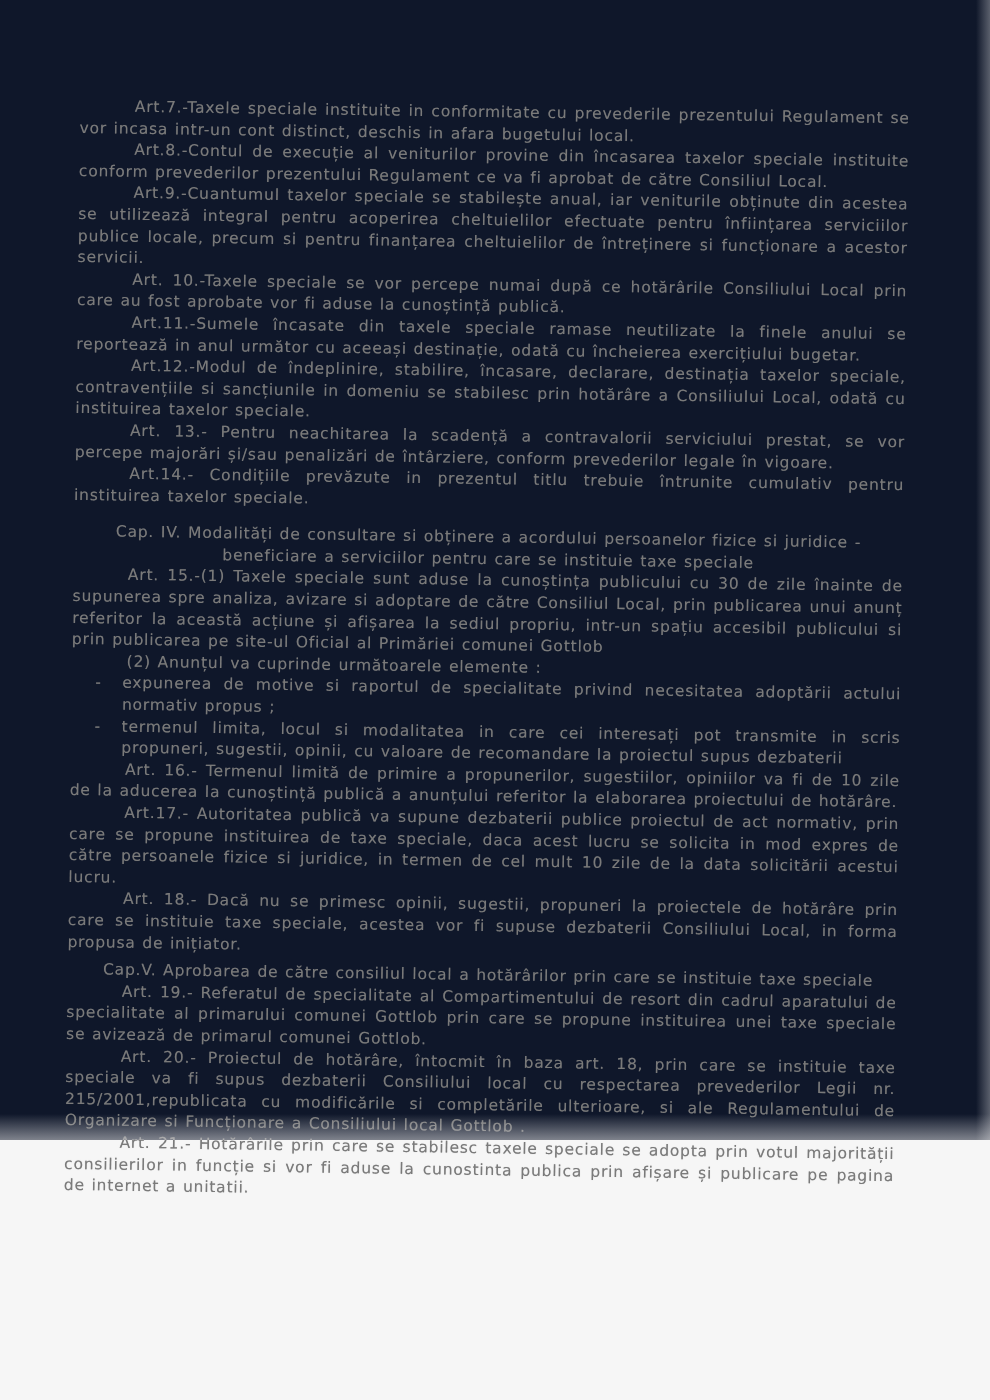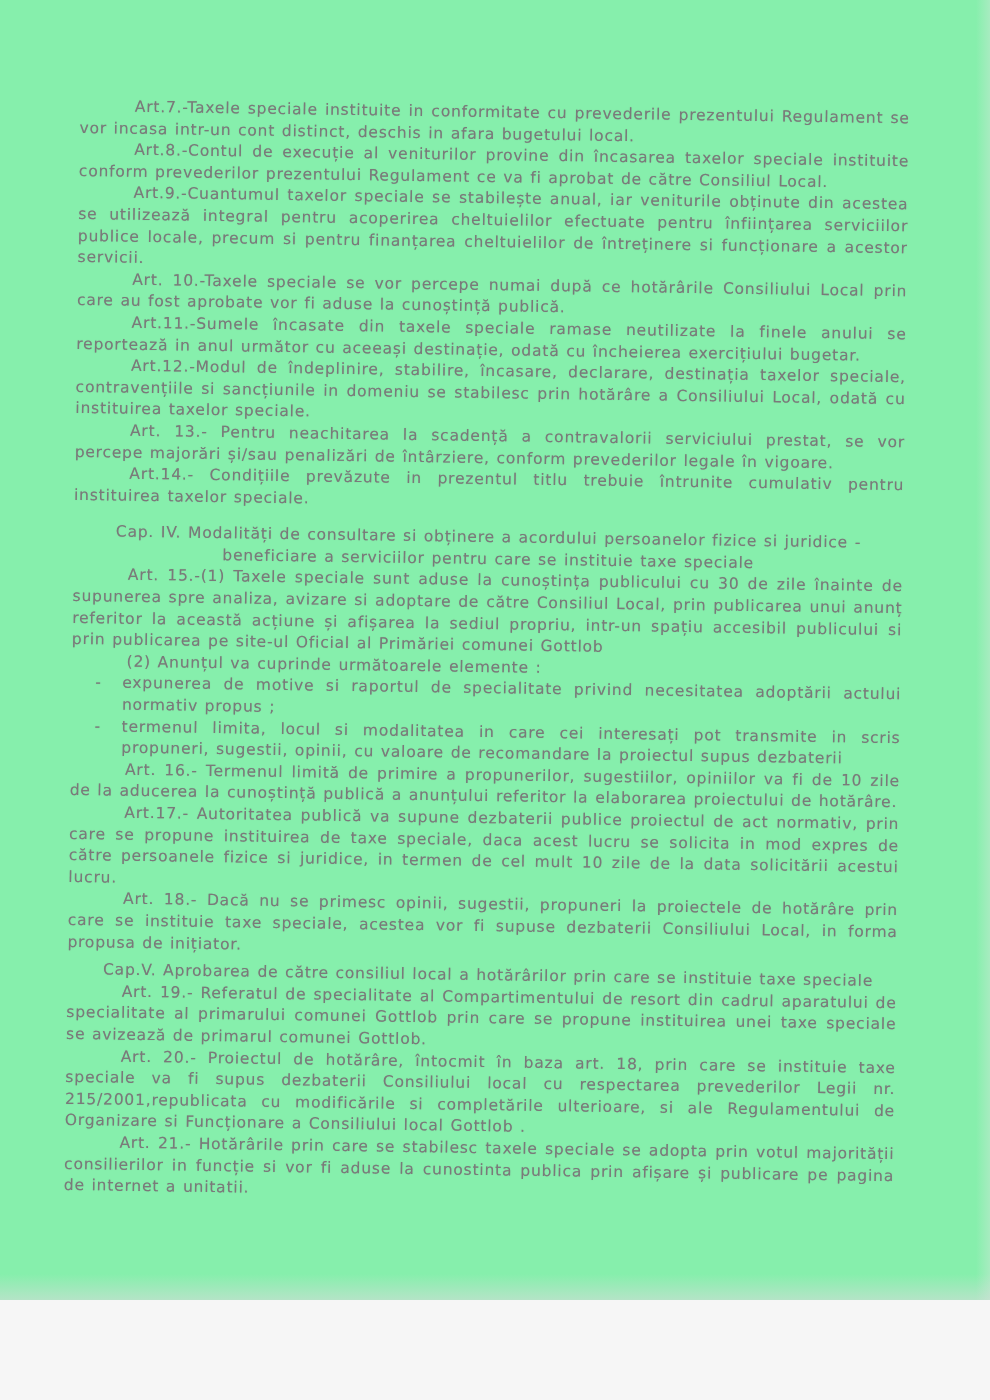--- a/index.html
+++ b/index.html
@@ -10,22 +10,22 @@
     width: 990px;
     height: 1400px;
     overflow: hidden;
     background: #f6f6f6;
     font-family: "DejaVu Sans", sans-serif;
   }
   .sheet {
     position: absolute;
     left: 0; top: 0;
     width: 990px;
-    height: 1300px;
-    background: #86efac;
+    height: 1140px;
+    background: #0f172a;
   }
   
   .bottom-shade {
     position: absolute;
     left: 0; right: 0; bottom: 0;
     height: 26px;
     background: linear-gradient(to bottom, rgba(235,235,236,0), rgba(219,219,221,0.55));
     pointer-events: none;
   }
   .right-shade {

